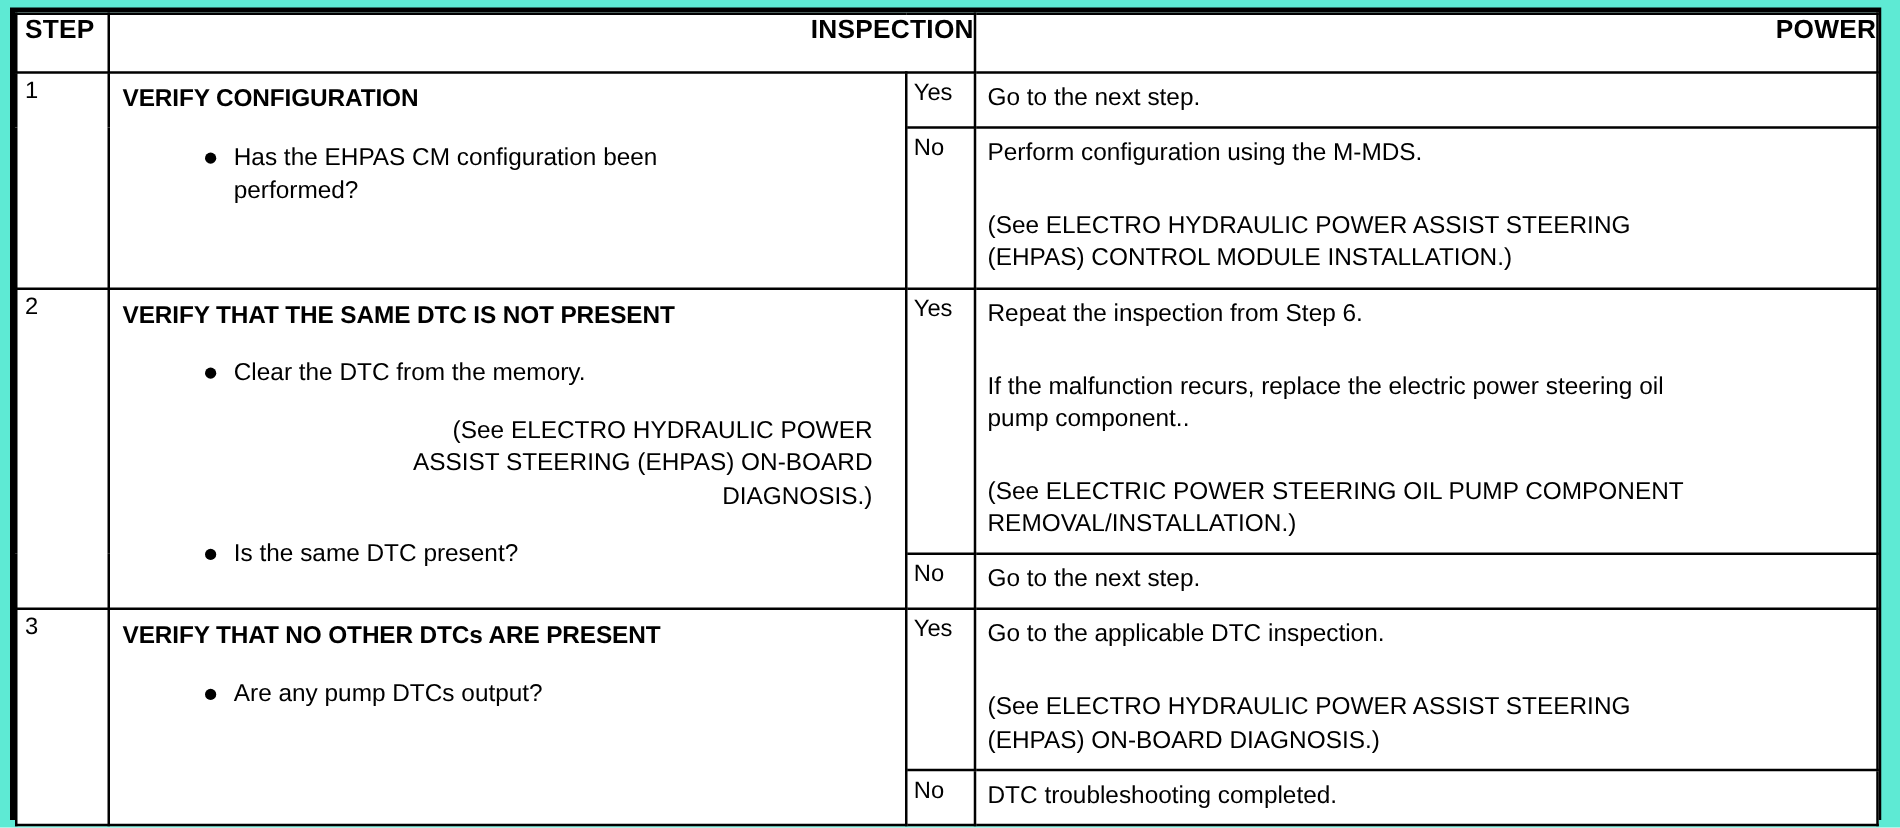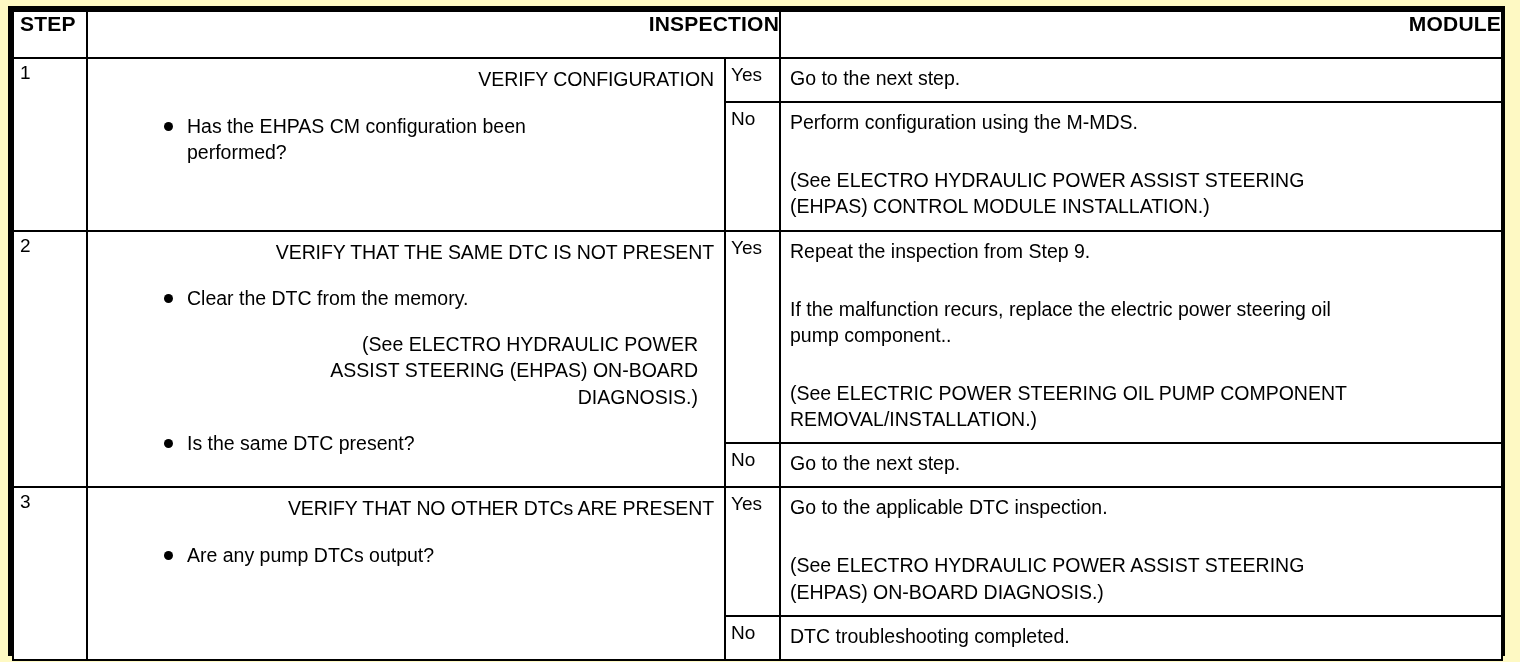--- a/index.html
+++ b/index.html
@@ -12,21 +12,21 @@
     height: 662px;
     font-family: "Liberation Sans", sans-serif;
     color: #000000;
     overflow: hidden;
   }
 
   .sheet {
     position: relative;
     width: 1520px;
     height: 662px;
-    background: #fef9c3;
+    background: #5eead4;
   }
 
   
   .table-frame {
     position: absolute;
     left: 8px;
     top: 6px;
     width: 1497px;
     height: 650px;
     box-sizing: border-box;
@@ -77,25 +77,24 @@
     line-height: 1.1;
   }
 
   
   .insp {
     padding: 8px 10px 12px 10px !important;
     font-size: 19.5px;
     line-height: 1.32;
   }
   .insp-title {
-    font-weight: normal;
+    font-weight: bold;
     font-size: 19.5px;
     letter-spacing: -0.1px;
     white-space: nowrap;
-    text-align: right;
   }
   .bullet-list {
     margin: 16px;
     padding: 0;
     list-style: none;
   }
   .bullet-item {
     position: relative;
     padding-left: 73px;
     margin-top: 20px;
@@ -152,21 +151,21 @@
         <col class="c-step">
         <col class="c-insp">
         <col class="c-yn">
         <col class="c-action">
       </colgroup>
       <tbody>
 
         <tr>
           <td class="hdr hdr-step" rowspan="1">STEP</td>
           <td class="hdr" colspan="2">INSPECTION</td>
-          <td class="hdr">MODULE</td>
+          <td class="hdr">POWER</td>
         </tr>
 
         <tr>
           <td class="step-num" rowspan="2">1</td>
 
           <td class="insp" rowspan="2">
             <div class="insp-title">VERIFY CONFIGURATION</div>
             <ul class="bullet-list">
               <li class="bullet-item">
                 <span class="dot"></span>
@@ -218,21 +217,21 @@
                 <span class="dot"></span>
                 <span>Is the same DTC present?</span>
               </li>
             </ul>
           </td>
 
           <td class="yn">Yes</td>
 
           <td class="action">
             <p>
-              <span>Repeat the inspection from Step 9.</span>
+              <span>Repeat the inspection from Step 6.</span>
             </p>
             <p>
               <span class="nowrap">If the malfunction recurs, replace the electric power steering oil</span><br>
               <span class="nowrap">pump component..</span>
             </p>
             <p>
               <span class="nowrap">(See ELECTRIC POWER STEERING OIL PUMP COMPONENT</span><br>
               <span class="nowrap">REMOVAL/INSTALLATION.)</span>
             </p>
           </td>

